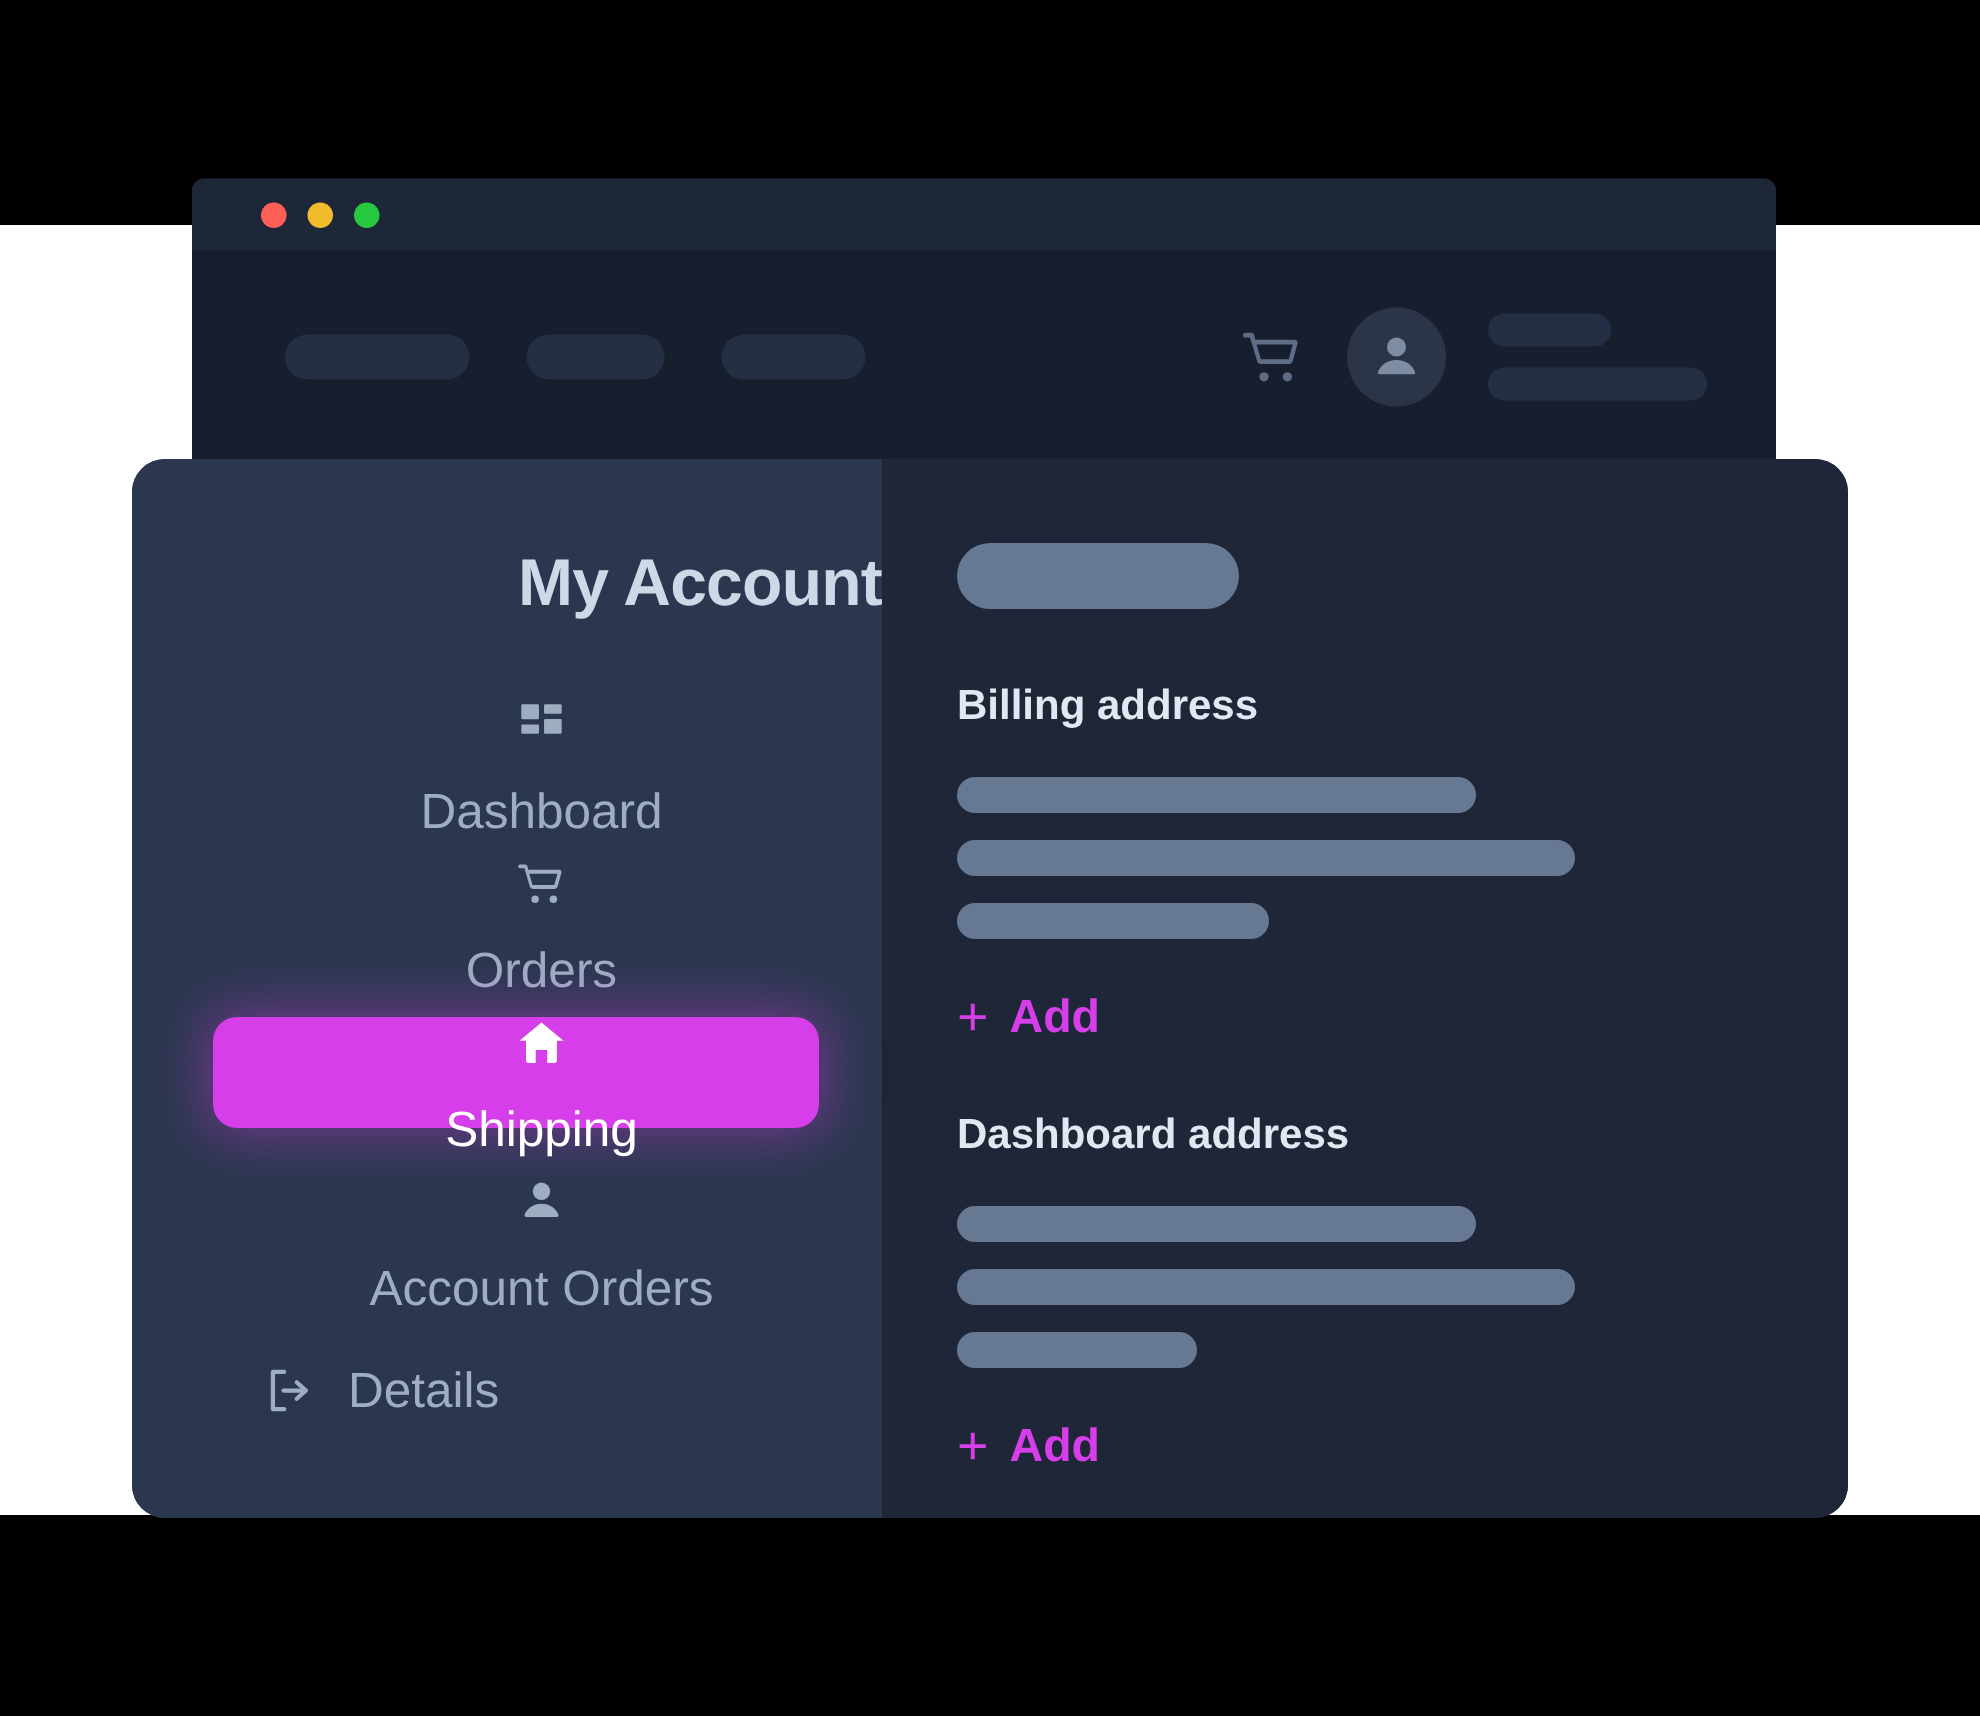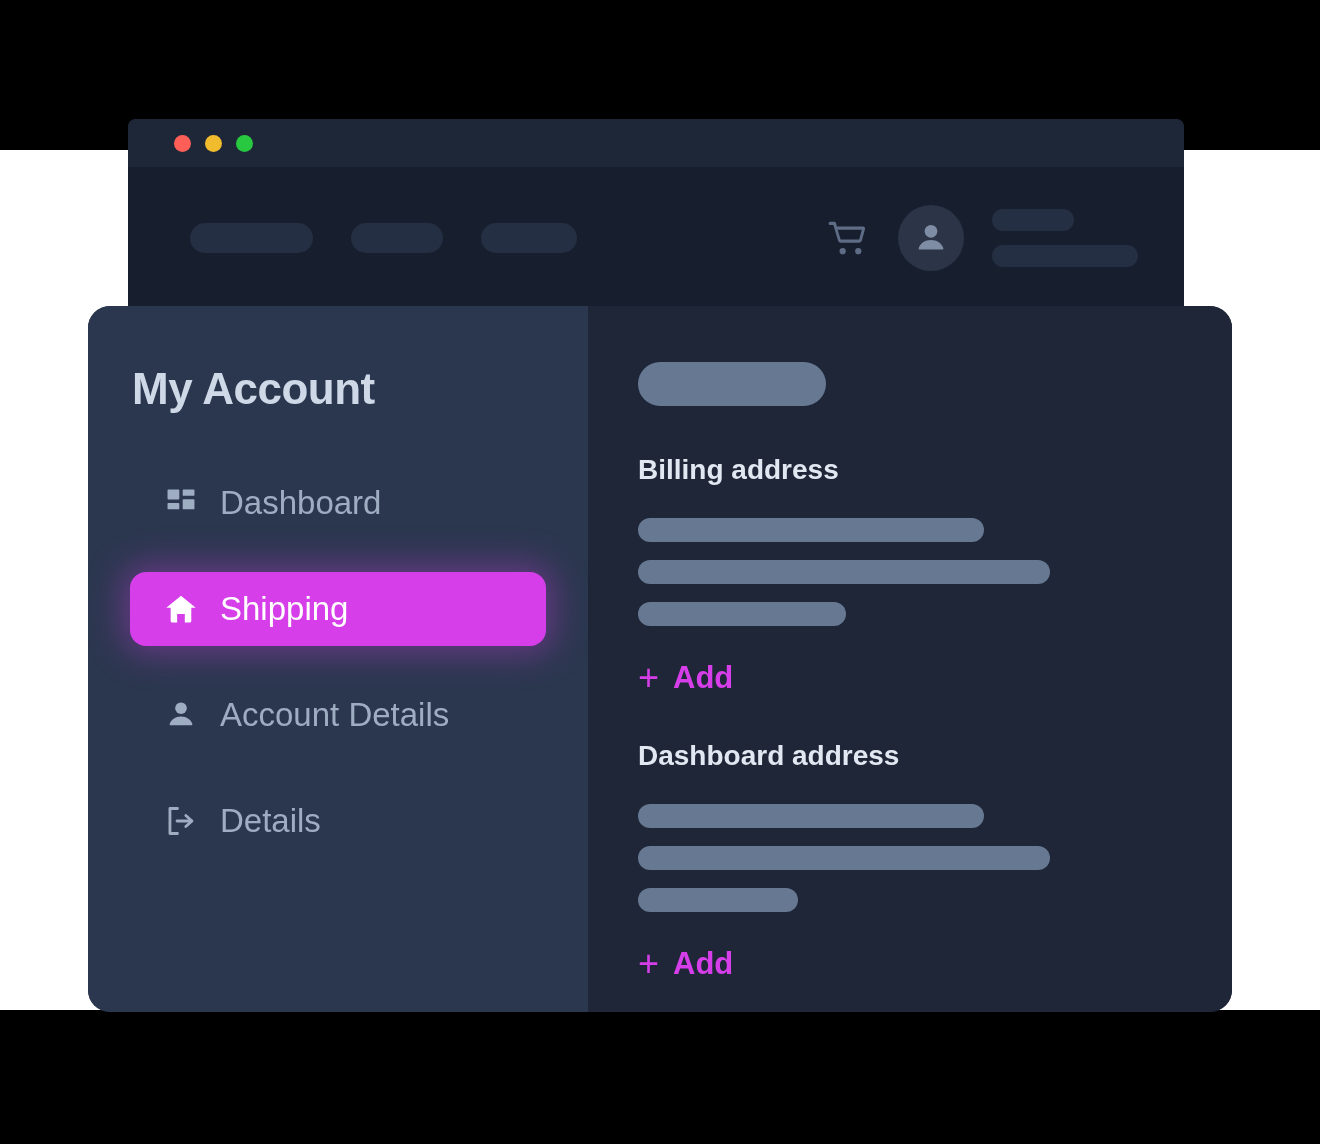--- a/index.html
+++ b/index.html
@@ -123,23 +123,24 @@
     width:1144px; height:706px;
     border-radius:22px;
     overflow:hidden;
     display:flex;
     background:#1e2637;
   }
 
   .sidebar {
     width:500px;
     background:#2b374f;
-    padding:58px 0 0 0;
+    padding:58px 0 0 12px;
     flex-shrink:0;
     position:relative;
+    text-align:right;
   }
   .account-title {
     font-size:44px;
     font-weight:bold;
     color:#ced8e6;
     letter-spacing:-0.5px;
     padding-left:44px;
     margin-bottom:52px;
   }
 
@@ -156,21 +157,21 @@
     color:#9fadc2;
     font-size:33px;
     cursor:pointer;
   }
   .nav-item .ni-icon {
     width:34px; height:34px;
     display:flex; align-items:center; justify-content:center;
     flex-shrink:0;
   }
   .nav-item .ni-icon svg { width:100%; height:100%; display:block; }
-  .nav-item.spaced { margin-bottom:32px; }
+  .nav-item.spaced { margin-bottom:32px;flex-direction:column; }
 
   .nav-item.active {
     background:#d53ee8;
     color:#ffffff;
     box-shadow:0 0 34px 8px rgba(213,62,232,0.35);
   }
 
   
   .main-panel {
     flex:1;
@@ -284,38 +285,48 @@
             <svg viewBox="0 0 24 24" fill="currentColor" aria-hidden="true">
               <rect x="2.5" y="2.5" width="8.3" height="7" rx="0.6"></rect>
               <rect x="13.2" y="2.5" width="8.3" height="4.4" rx="0.6"></rect>
               <rect x="2.5" y="12" width="8.3" height="4.4" rx="0.6"></rect>
               <rect x="13.2" y="9.4" width="8.3" height="7" rx="0.6"></rect>
             </svg>
           </span>
           <span>Dashboard</span>
         </div>
 
+        <div class="nav-item spaced">
+          <span class="ni-icon">
+            <svg viewBox="0 0 24 24" fill="currentColor" aria-hidden="true">
+              <path d="M1.9 3h2.4c.5 0 .95.35 1.08.84l.43 1.72h14.5c.73 0 1.25.7 1.06 1.4l-1.74 6.37a1.65 1.65 0 0 1-1.6 1.22H8.05a1.65 1.65 0 0 1-1.6-1.24L4 4.8H1.9a.9.9 0 1 1 0-1.8zm4.3 4.36 1.62 5.4h10.2l1.48-5.4H6.2z"></path>
+              <circle cx="9" cy="19.4" r="1.75"></circle>
+              <circle cx="17.6" cy="19.4" r="1.75"></circle>
+            </svg>
+          </span>
+          <span>Orders</span>
+        </div>
 
         <div class="nav-item active spaced">
           <span class="ni-icon">
             <svg viewBox="0 0 24 24" fill="currentColor" aria-hidden="true">
               <path d="M12 2.6 1.6 11.2h3.1v9.3c0 .6.48 1.1 1.08 1.1h3.5v-6.1h5.4v6.1h3.5c.6 0 1.08-.5 1.08-1.1v-9.3h3.1L12 2.6z"></path>
             </svg>
           </span>
           <span>Shipping</span>
         </div>
 
         <div class="nav-item spaced">
           <span class="ni-icon">
             <svg viewBox="0 0 24 24" fill="currentColor" aria-hidden="true">
               <circle cx="12" cy="7.2" r="4.1"></circle>
               <path d="M12 13c-3.9 0-7.1 2.3-8 5.4-.13.45.22.9.69.9h14.62c.47 0 .82-.45.69-.9-.9-3.1-4.1-5.4-8-5.4z"></path>
             </svg>
           </span>
-          <span>Account Details</span>
+          <span>Account Orders</span>
         </div>
 
         <div class="nav-item">
           <span class="ni-icon">
             <svg viewBox="0 0 24 24" fill="none" stroke="currentColor" stroke-width="2" stroke-linecap="round" stroke-linejoin="round" aria-hidden="true">
               <path d="M9.5 3.2H4.2v17.6h5.3"></path>
               <path d="M15.4 8.1 19.7 12l-4.3 3.9"></path>
               <path d="M19.5 12H9.2"></path>
             </svg>
           </span>

